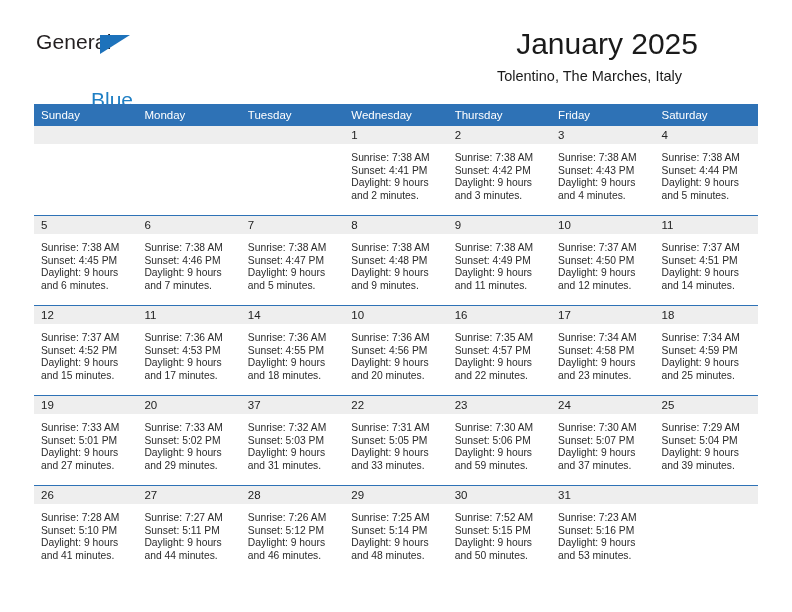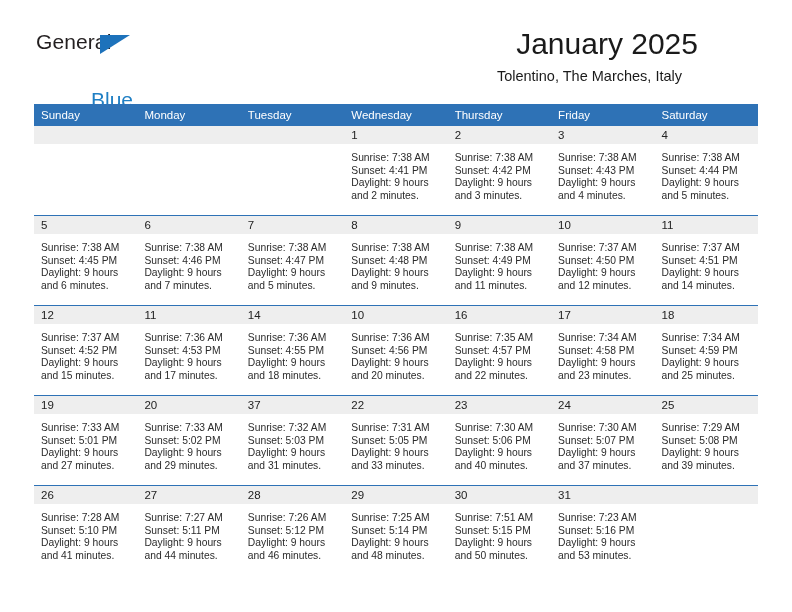--- a/index.html
+++ b/index.html
@@ -442,41 +442,41 @@
               </div>
             </div>
           </td>
           <td>
             <div class="daycell">
               <div class="daynum-band">23</div>
               <div class="info">
                 <div>Sunrise: 7:30 AM</div>
                 <div>Sunset: 5:06 PM</div>
                 <div>Daylight: 9 hours</div>
-                <div>and 40 minutes.</div>
+                <div>and 59 minutes.</div>
               </div>
             </div>
           </td>
           <td>
             <div class="daycell">
               <div class="daynum-band">24</div>
               <div class="info">
                 <div>Sunrise: 7:30 AM</div>
                 <div>Sunset: 5:07 PM</div>
                 <div>Daylight: 9 hours</div>
                 <div>and 37 minutes.</div>
               </div>
             </div>
           </td>
           <td>
             <div class="daycell">
               <div class="daynum-band">25</div>
               <div class="info">
                 <div>Sunrise: 7:29 AM</div>
-                <div>Sunset: 5:08 PM</div>
+                <div>Sunset: 5:04 PM</div>
                 <div>Daylight: 9 hours</div>
                 <div>and 39 minutes.</div>
               </div>
             </div>
           </td>
         </tr>
         <tr class="week">
           <td>
             <div class="daycell">
               <div class="daynum-band">26</div>
@@ -518,21 +518,21 @@
                 <div>Sunset: 5:14 PM</div>
                 <div>Daylight: 9 hours</div>
                 <div>and 48 minutes.</div>
               </div>
             </div>
           </td>
           <td>
             <div class="daycell">
               <div class="daynum-band">30</div>
               <div class="info">
-                <div>Sunrise: 7:51 AM</div>
+                <div>Sunrise: 7:52 AM</div>
                 <div>Sunset: 5:15 PM</div>
                 <div>Daylight: 9 hours</div>
                 <div>and 50 minutes.</div>
               </div>
             </div>
           </td>
           <td>
             <div class="daycell">
               <div class="daynum-band">31</div>
               <div class="info">

